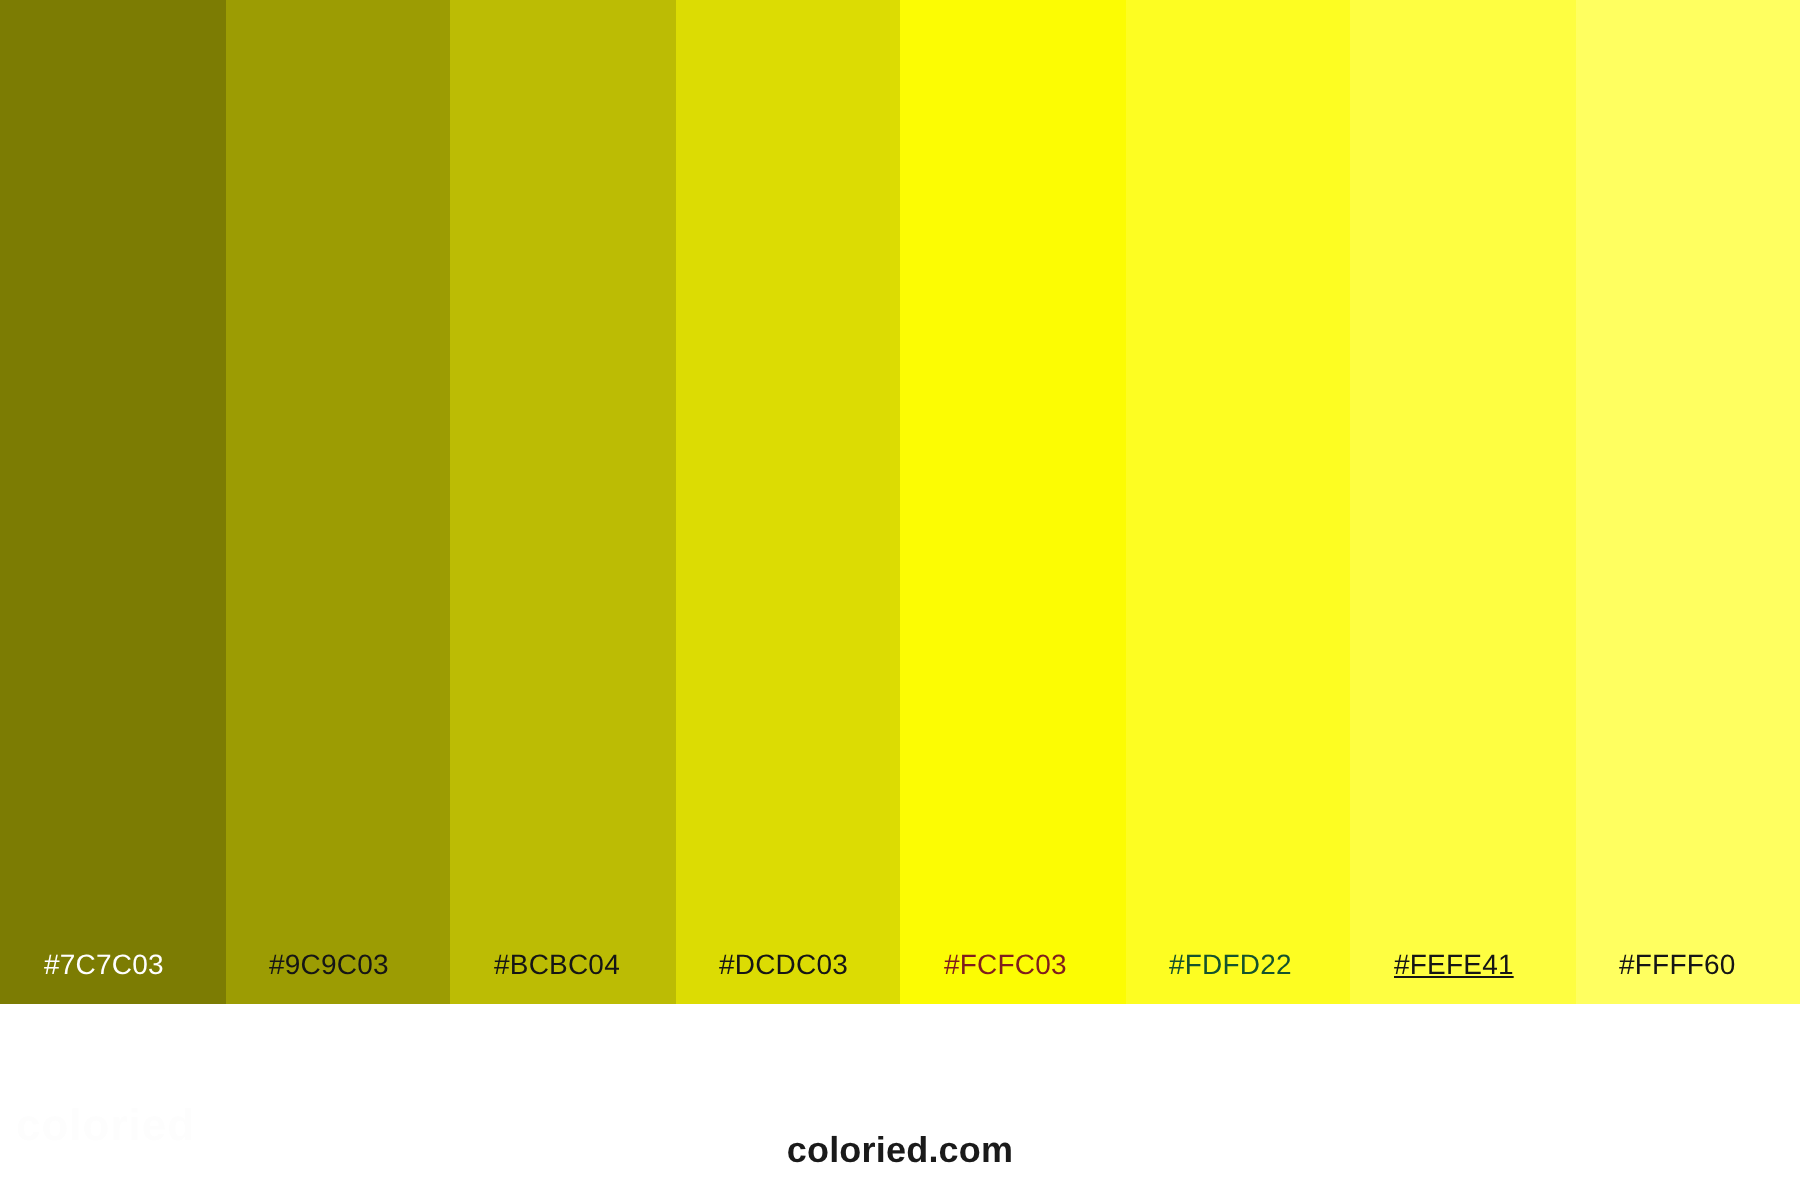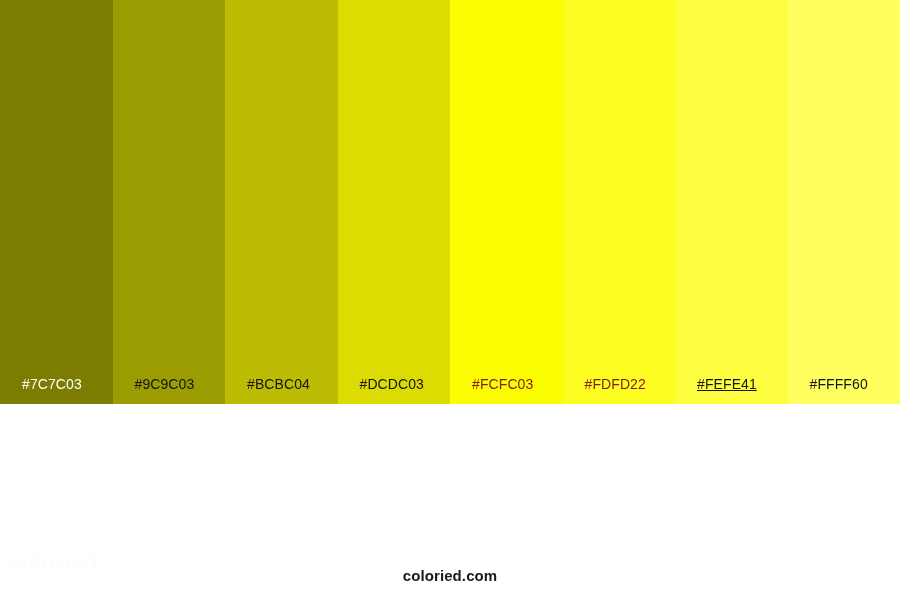--- a/index.html
+++ b/index.html
@@ -27,21 +27,21 @@
     position: relative;
     width: 900px;
     height: 550px;
     display: flex;
     flex-direction: row;
     flex: 0 0 550px;
   }
   .swatch {
     position: relative;
     flex: 1 1 0;
-    height: 404px;
+    height: 502px;
     display: flex;
     flex-direction: column;
     justify-content: flex-end;
     align-items: flex-start;
     box-sizing: border-box;
     padding: 0 0 13px 22px;
   }
   .swatch-label {
     font-family: "Liberation Sans", sans-serif;
     font-size: 14px;
@@ -62,21 +62,21 @@
     width: 900px;
     height: 50px;
     flex: 0 0 50px;
     background: #ffffff;
     display: flex;
     align-items: center;
     justify-content: center;
   }
   #footer-brand {
     font-family: "Liberation Sans", sans-serif;
-    font-size: 15px;
+    font-size: 18px;
     font-weight: 700;
     color: #1a1a1a;
     letter-spacing: 0.1px;
     line-height: 1;
     user-select: none;
   }
   #footer-watermark {
     position: absolute;
     left: 8px;
     top: 2px;
@@ -105,21 +105,21 @@
       <div class="swatch" style="background: rgb(188, 188, 4);">
         <span class="swatch-label on-light" style="color: rgb(21, 21, 21);">#BCBC04</span>
       </div>
       <div class="swatch" style="background: rgb(220, 220, 3);">
         <span class="swatch-label on-light" style="color: rgb(21, 21, 21);">#DCDC03</span>
       </div>
       <div class="swatch" style="background: rgb(252, 252, 3);">
         <span class="swatch-label on-light" style="color: #7f1d1d;">#FCFC03</span>
       </div>
       <div class="swatch" style="background: rgb(253, 253, 34);">
-        <span class="swatch-label on-light" style="color: #7f1d1d;">#FDFD22</span>
+        <span class="swatch-label on-light" style="color: #14532d;">#FDFD22</span>
       </div>
       <div class="swatch" style="background: rgb(254, 254, 65);">
         <span class="swatch-label on-light" style="color: rgb(21, 21, 21); text-decoration: underline;">#FEFE41</span>
       </div>
       <div class="swatch" style="background: rgb(255, 255, 96);">
         <span class="swatch-label on-light" style="color: rgb(21, 21, 21);">#FFFF60</span>
       </div>
     </div>
 
   <div id="footer-bar">

